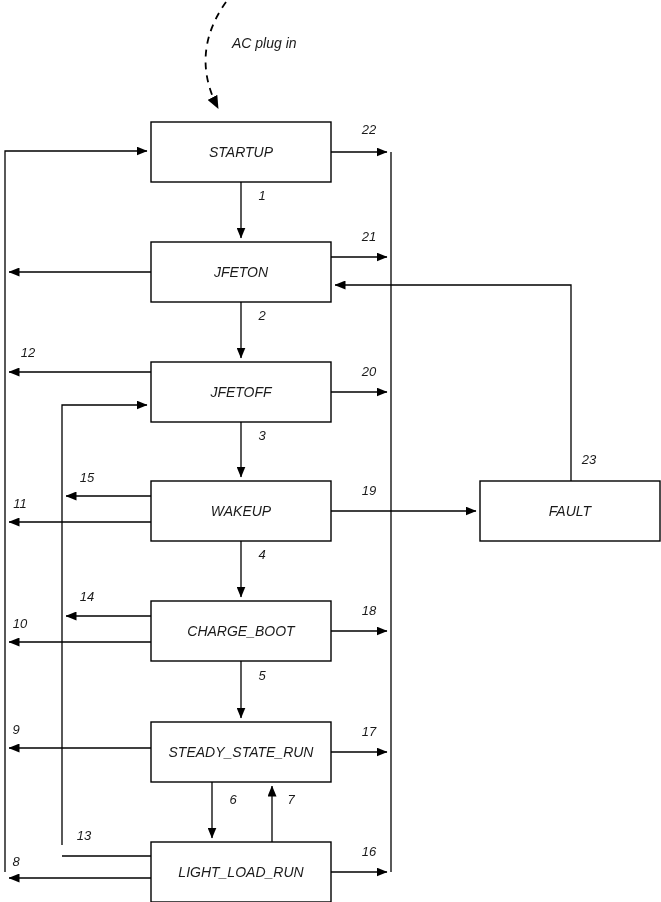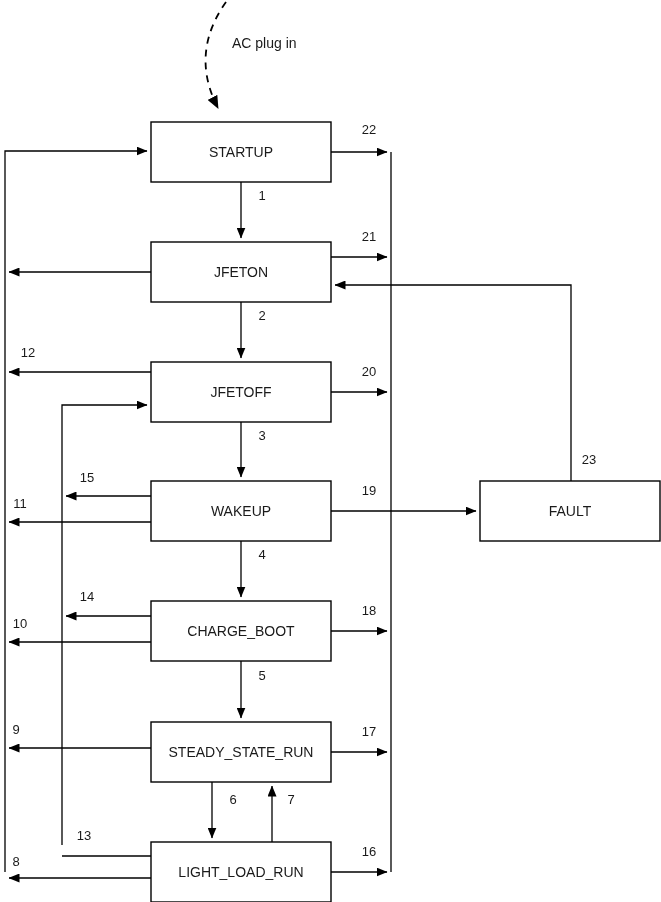--- a/index.html
+++ b/index.html
@@ -12,20 +12,21 @@
     width: 661px;
     height: 902px;
     overflow: hidden;
     font-family: "Liberation Sans", sans-serif;
   }
   #diagram-root {
     position: relative;
     width: 532px;
     height: 902px;
     background: #ffffff;
+    font-style: italic;
   }
   svg#state-diagram {
     display: block;
     width: 661px;
     height: 902px;
   }
   .state-box {
     fill: #ffffff;
     stroke: #000000;
     stroke-width: 1.4;

